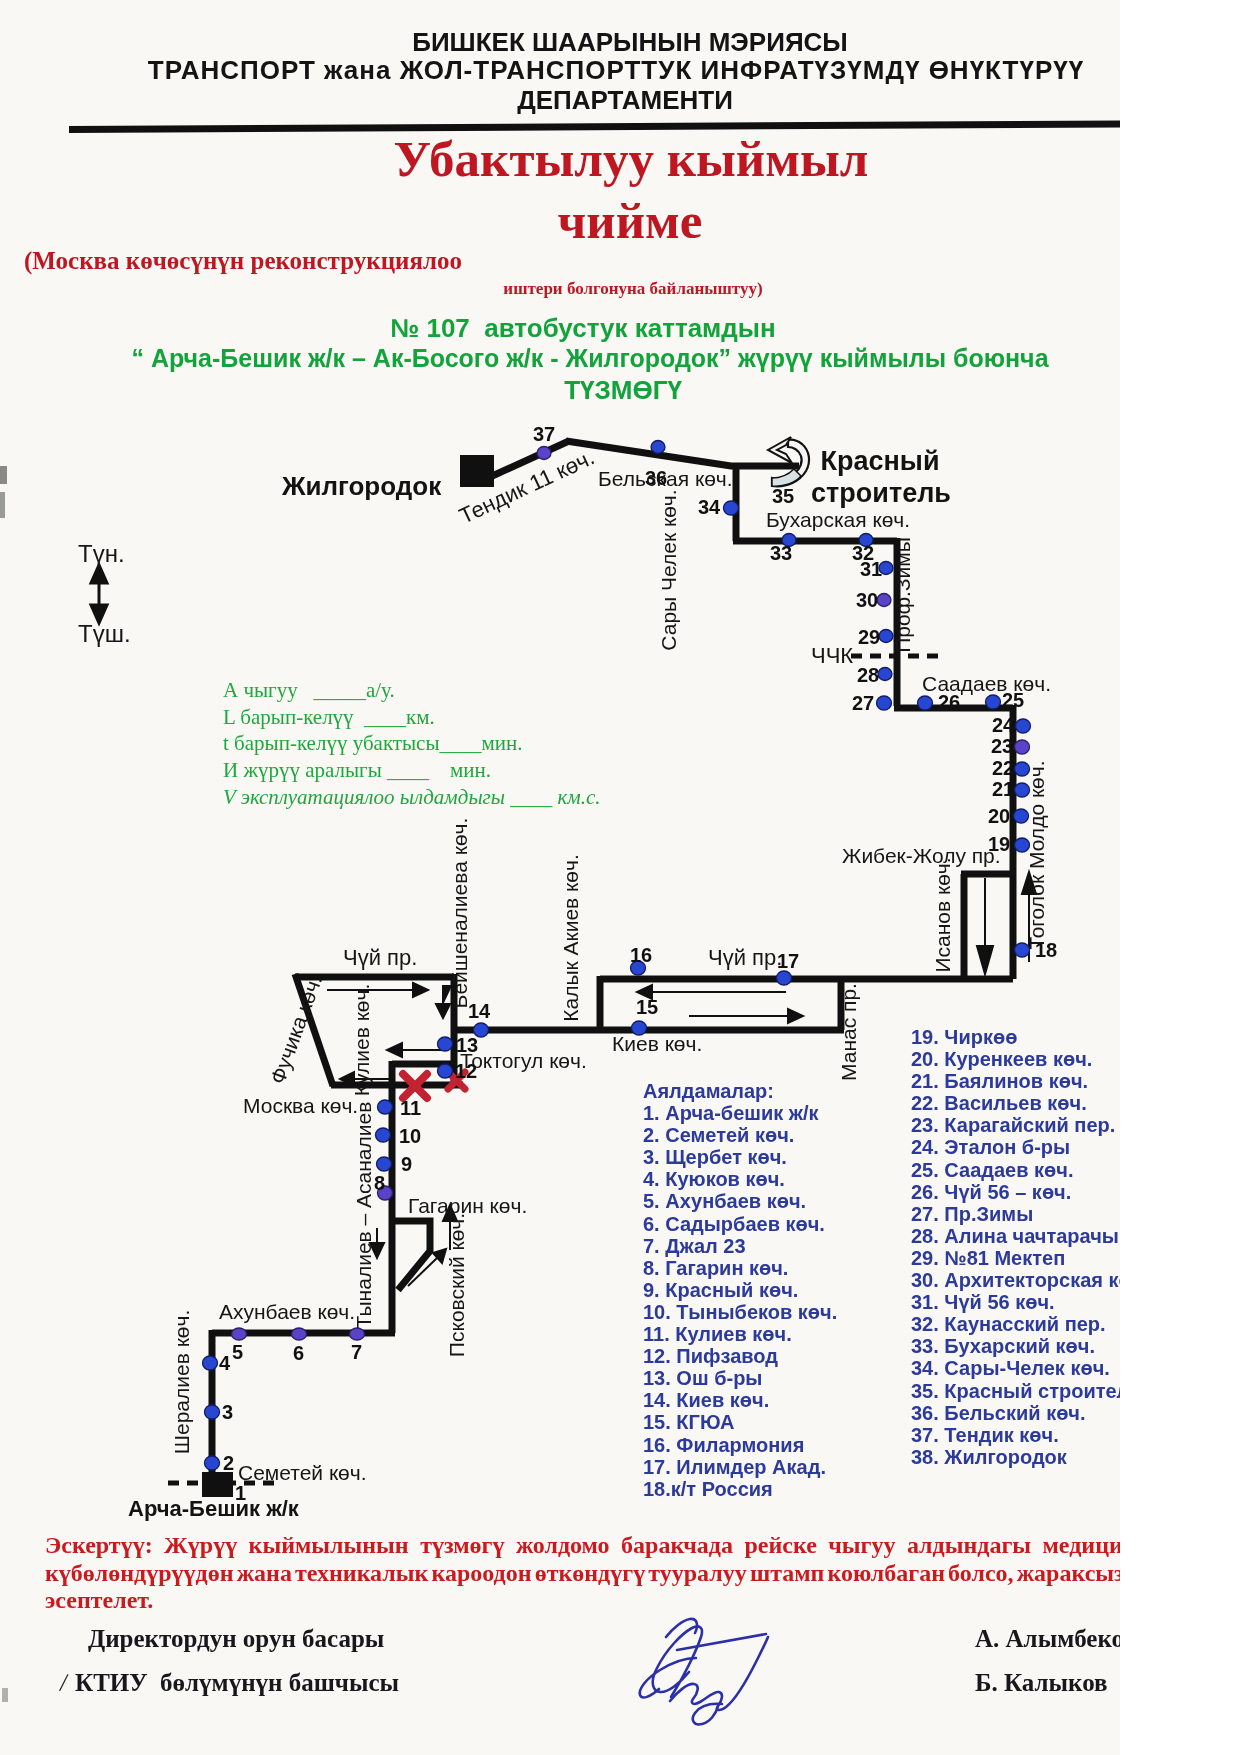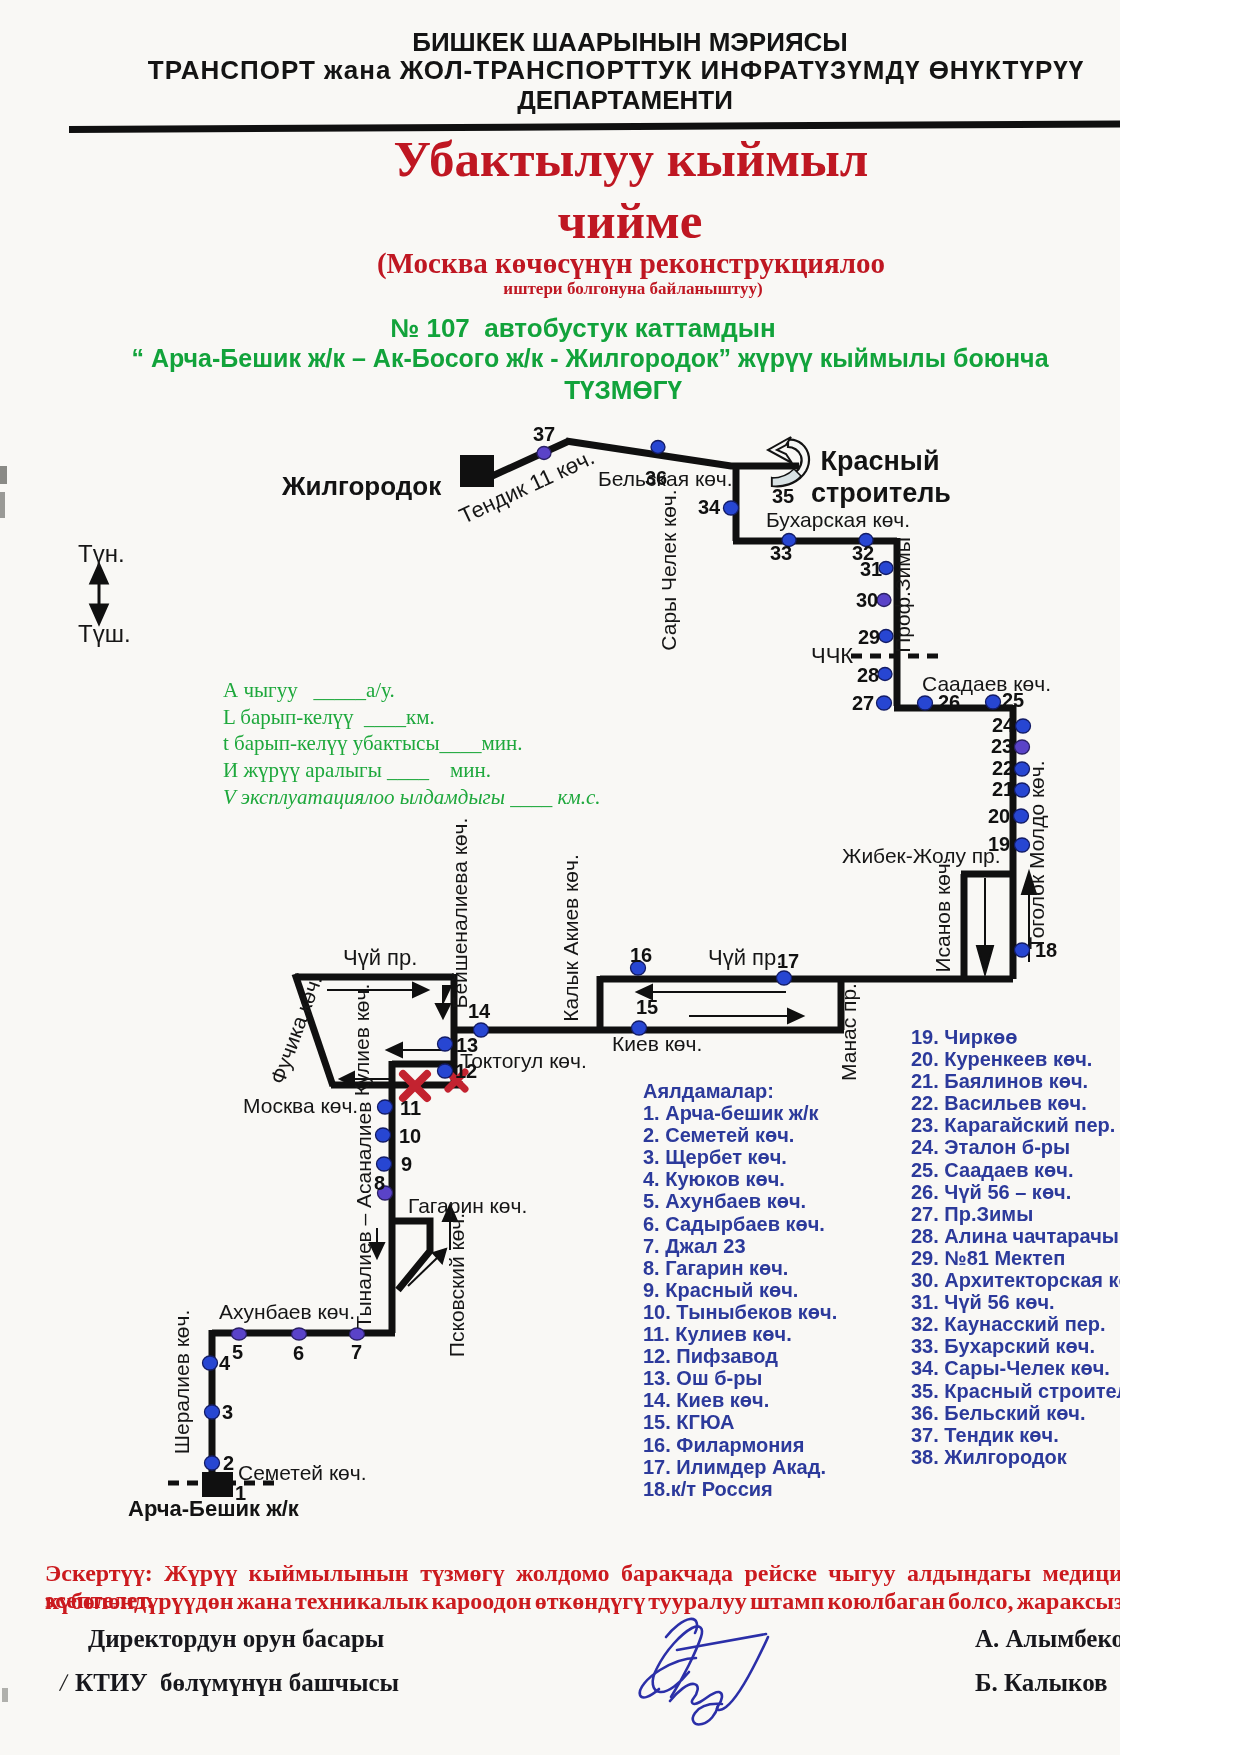--- a/index.html
+++ b/index.html
@@ -4,40 +4,40 @@
 <style>
 html,body{margin:0;padding:0;}
 .page{position:relative;width:1120px;height:1755px;background:#f9f8f5;font-family:"Liberation Sans",sans-serif;overflow:hidden;}
 .abs{position:absolute;}
 .hdr{color:#141414;font-weight:bold;white-space:nowrap;}
 .ttl{font-family:"Liberation Serif",serif;font-weight:bold;color:#bf1722;white-space:nowrap;padding-left:24px;}
 .grn{color:#12a33b;font-weight:bold;white-space:nowrap;}
 .bluelist{color:#2c3a9b;font-size:20px;font-weight:bold;line-height:22.1px;white-space:nowrap;}
 .greenm{font-family:"Liberation Serif",serif;color:#1ea83c;font-size:21px;white-space:nowrap;}
 .foot{font-family:"Liberation Serif",serif;font-weight:bold;color:#cb1a1e;font-size:24px;white-space:nowrap;}
-.jline{display:flex;justify-content:space-between;width:1150px;white-space:nowrap;margin-top:28px;}
+.jline{display:flex;justify-content:space-between;width:1150px;white-space:nowrap;}
 .sig{font-family:"Liberation Serif",serif;font-weight:bold;color:#17171c;font-size:25px;white-space:nowrap;}
 </style>
 </head>
 <body>
 <div class="page">
 
 <div class="abs hdr" style="left:0;top:27px;width:1260px;text-align:center;font-size:26px;">БИШКЕК ШААРЫНЫН МЭРИЯСЫ</div>
 
 <div class="abs hdr" style="left:0;top:55px;width:1232px;text-align:center;font-size:26px;letter-spacing:1px;">ТРАНСПОРТ жана ЖОЛ-ТРАНСПОРТТУК ИНФРАТҮЗҮМДҮ ӨНҮКТҮРҮҮ</div>
 
 <div class="abs hdr" style="left:0;top:85px;width:1250px;text-align:center;font-size:26px;">ДЕПАРТАМЕНТИ</div>
 
 <div class="abs" style="left:69px;top:123px;width:1124px;height:7px;background:#101010;transform:rotate(-0.3deg);"></div>
 
 <div class="abs ttl" style="left:0;top:130px;width:1214px;text-align:center;font-size:51px;">Убактылуу кыймыл</div>
 
 <div class="abs ttl" style="left:0;top:192px;width:1212px;text-align:center;font-size:51px;">чийме</div>
 
-<div class="abs ttl" style="left:0;top:247px;width:1214px;text-align:center;font-size:29px;">(Москва көчөсүнүн реконструкциялоо</div>
+<div class="abs ttl" style="left:0;top:247px;width:1214px;font-size:25px;">(Москва көчөсүнүн реконструкциялоо</div>
 
 <div class="abs ttl" style="left:0;top:279px;width:1218px;text-align:center;font-size:17px;">иштери болгонуна байланыштуу)</div>
 
 <div class="abs grn" style="left:0;top:313px;width:1166px;text-align:center;font-size:26px;">№ 107&nbsp; автобустук каттамдын</div>
 
 <div class="abs grn" style="left:0;top:344px;width:1180px;text-align:center;font-size:25px;">“ Арча-Бешик ж/к – Ак-Босого ж/к - Жилгородок” жүрүү кыймылы боюнча</div>
 
 <div class="abs grn" style="left:0;top:375px;width:1246px;text-align:center;font-size:26px;">ТҮЗМӨГҮ</div>
 
 <div class="abs greenm" style="left:223px;top:678px;">А чыгуу&nbsp;&nbsp; _____а/у.</div>

